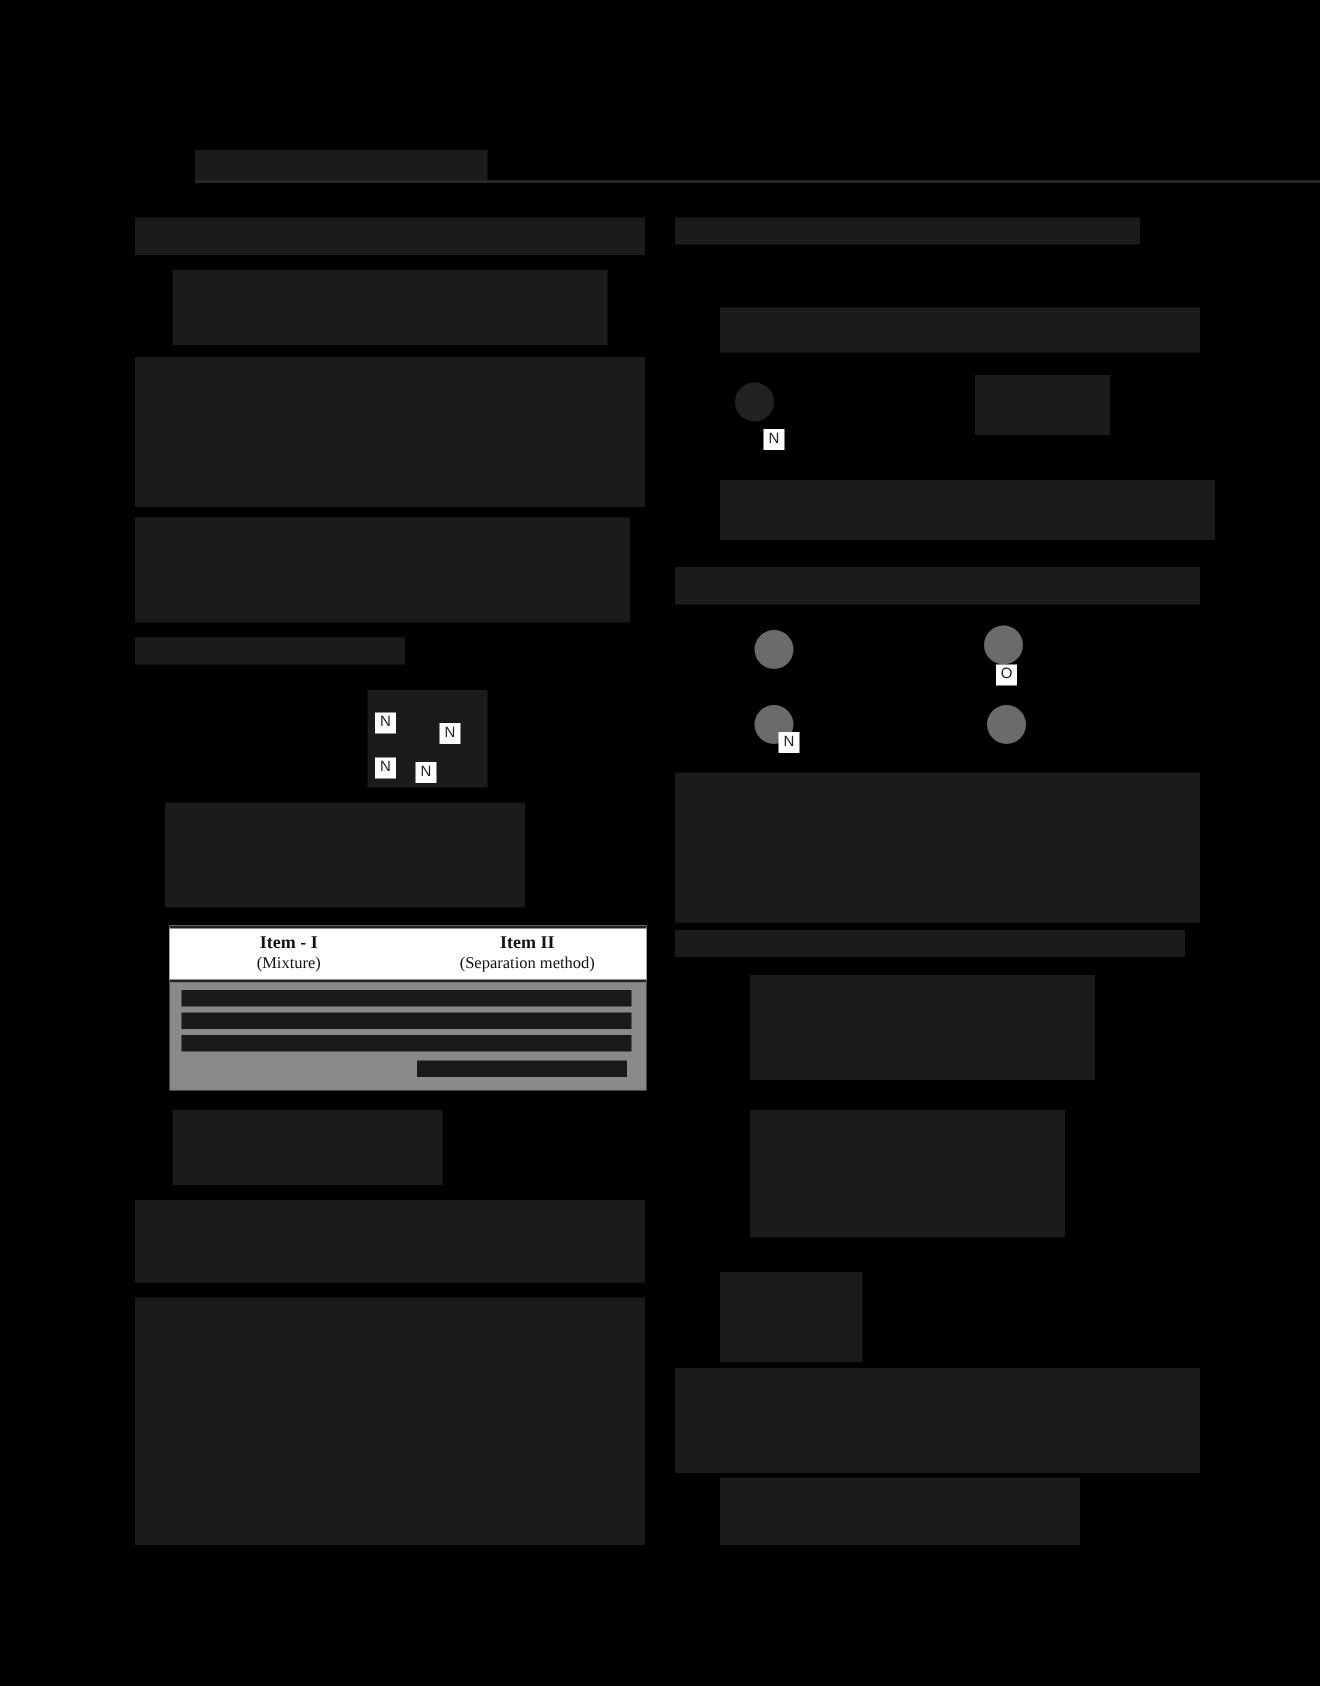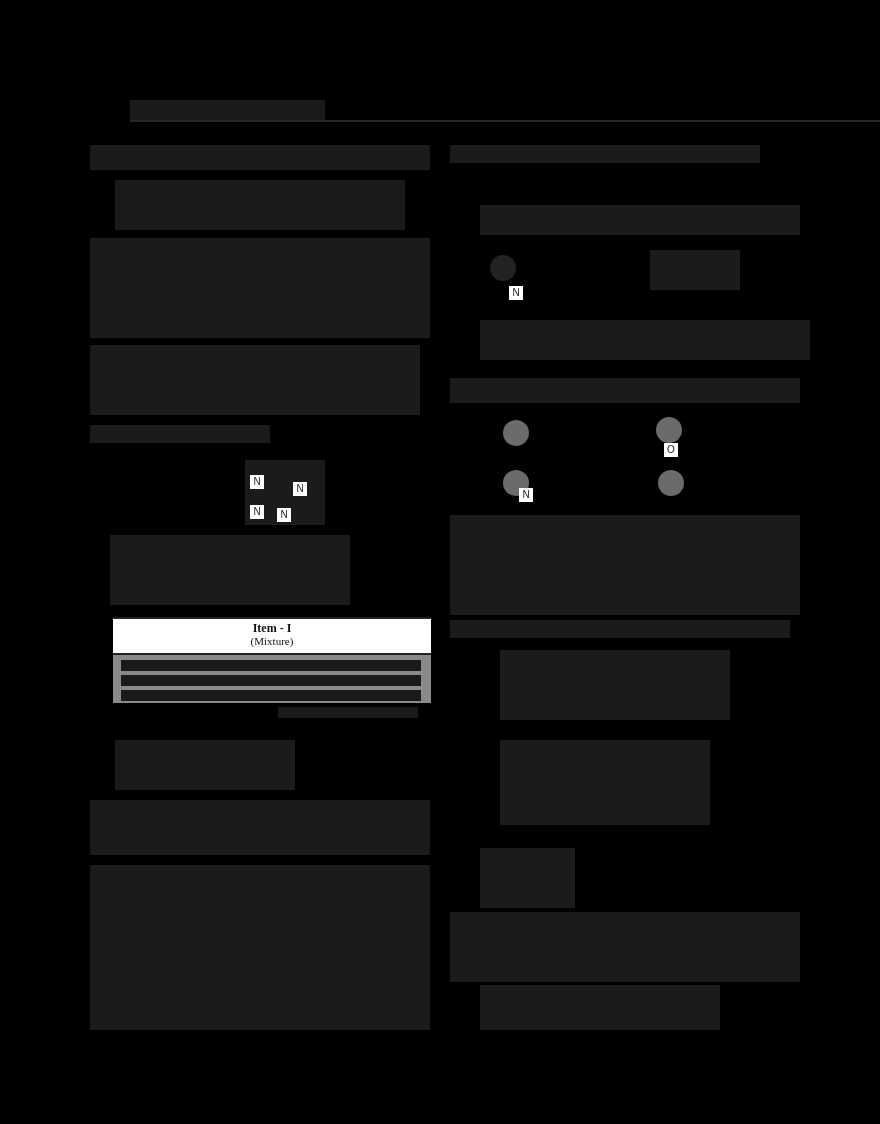--- a/index.html
+++ b/index.html
@@ -1,19 +1,19 @@
 <!DOCTYPE html>
 <html><head>
 <meta charset="utf-8">
 <style>
   html,body{margin:0;padding:0;background:#000;}
   body{width:880px;height:1124px;position:relative;overflow:hidden;font-family:"Liberation Serif","DejaVu Serif",serif;color:#111;}
   .blk{position:absolute;background:#1d1b1a;}
   .hr{position:absolute;background:#2a2624;height:2px;}
-  .tbl{position:absolute;left:113px;top:617px;width:318px;height:86px;background:#8a8a8a;}
+  .tbl{position:absolute;left:113px;top:617px;width:318px;height:110px;background:#8a8a8a;}
   .thead{position:absolute;left:0;top:0;width:318px;height:38px;background:#fff;display:flex;border-top:2px solid #222;border-bottom:2px solid #222;box-sizing:border-box;}
   .th{flex:1;text-align:center;font-size:11px;line-height:13px;padding-top:3px;}
   .th b{font-weight:bold;font-size:12px;}
   .trow{position:absolute;height:11px;background:#1a1a1a;}
   .atom{position:absolute;width:14px;height:14px;background:#fff;font-family:"Liberation Sans",sans-serif;font-size:10px;line-height:14px;text-align:center;color:#222;}
   .ring{position:absolute;width:26px;height:26px;border-radius:50%;background:#6b6b6b;}
 </style>
 </head>
 <body>
 
@@ -33,20 +33,23 @@
   <span class="atom" style="left:25px;top:55px;">N</span>
   <span class="atom" style="left:52px;top:58px;">N</span>
 </div>
 
 <div class="blk" style="left:110px;top:535px;width:240px;height:70px;"></div>
 
 <div class="tbl">
   <div class="thead">
     <div class="th">
       <b>Item - I</b><br><span>(Mixture)</span>
+    </div>
+    <div class="th">
+      <b>Item II</b><br><span>(Separation method)</span>
     </div>
   </div>
   <div class="trow" style="left:8px;top:43px;width:300px;"></div>
   <div class="trow" style="left:8px;top:58px;width:300px;"></div>
   <div class="trow" style="left:8px;top:73px;width:300px;"></div>
   <div class="trow" style="left:165px;top:90px;width:140px;"></div>
 </div>
 
 <div class="blk" style="left:115px;top:740px;width:180px;height:50px;"></div>
 <div class="blk" style="left:90px;top:800px;width:340px;height:55px;"></div>

